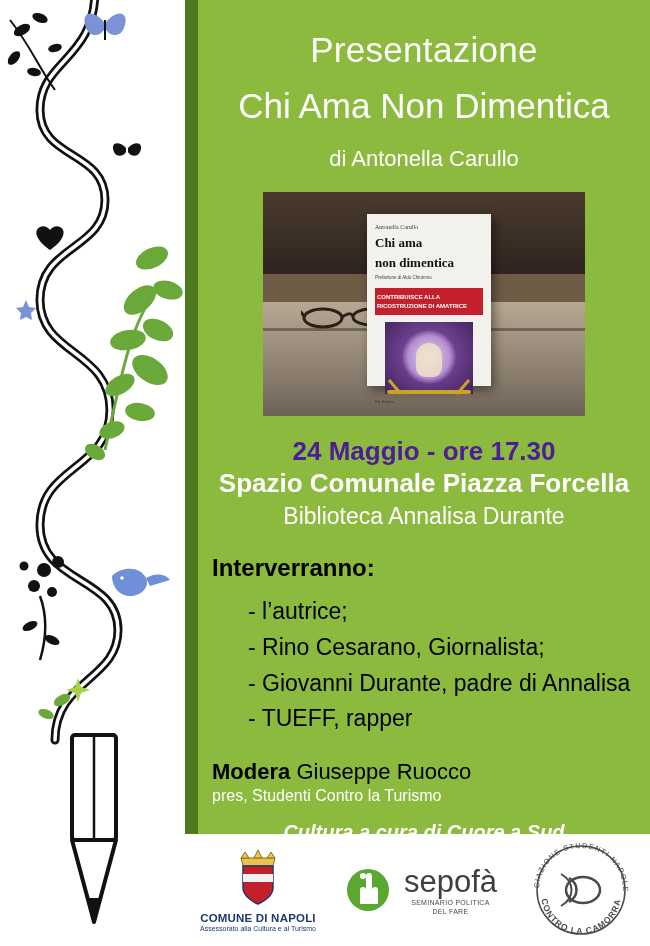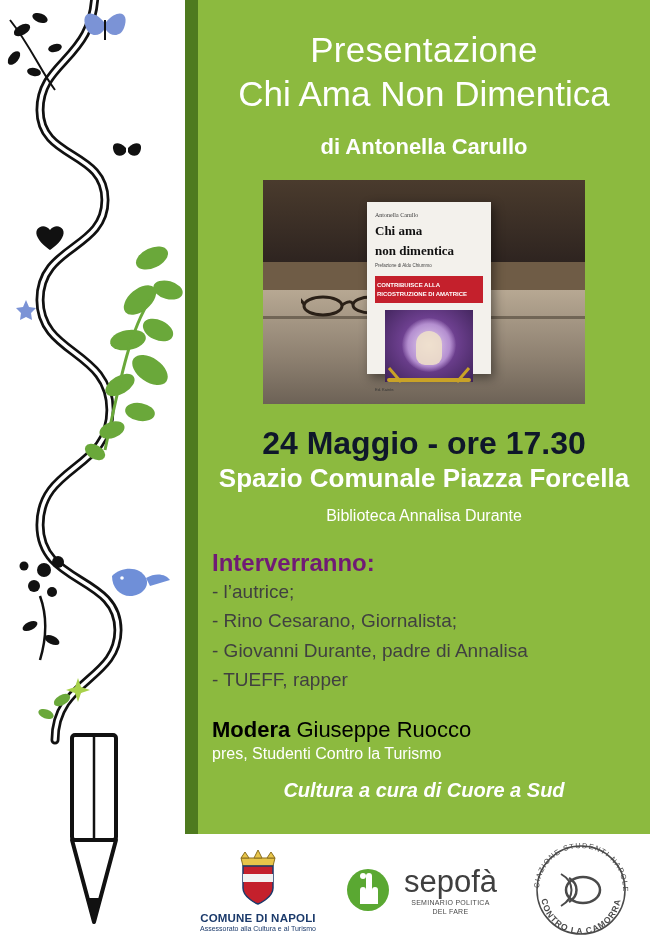--- a/index.html
+++ b/index.html
@@ -42,24 +42,24 @@
     padding: 0 8px;
   }
 
   .title-block { text-align: center; padding-top: 14px; }
   .title-1 {
     font-size: 35px; color: #ffffff; font-weight: 400;
     letter-spacing: .3px; line-height: 1.18;
   }
   .title-2 {
     font-size: 35px; color: #ffffff; font-weight: 400;
-    line-height: 1.25; margin-top: 2px;
+    line-height: 1.25; margin-top: 14px;
   }
   .author {
-    font-size: 22px; color: #ffffff; font-weight: 700;
+    font-size: 22px; color: #ffffff; font-weight: 400;
     margin-top: 18px;
   }
 
   
   .photo-wrap {
     margin: 20px auto 0 auto;
     width: 322px; height: 224px;
     background: #2d241d;
     position: relative;
     overflow: hidden;
@@ -116,36 +116,36 @@
     background:#f0e2c8; opacity:.85;
   }
   .book .bk-foot { font-size: 4px; color: #333; margin-top: 5px; }
   .easel {
     position:absolute; left:120px; top:186px; width: 92px; height: 18px;
   }
 
   
   .date-block { text-align: center; margin-top: 20px; }
   .date-line {
-    font-size: 32px; color: #0f172a; font-weight: 700; line-height: 1.22;
+    font-size: 26px; color: #4c1d95; font-weight: 700; line-height: 1.22;
   }
   .place-line {
     font-size: 26px; color: #ffffff; font-weight: 700; line-height: 1.22;
   }
   .lib-line {
-    font-size: 16px; color: #ffffff; font-weight: 400; margin-top: 12px;
+    font-size: 23px; color: #ffffff; font-weight: 400; margin-top: 4px;
   }
 
   
   .speakers { margin-top: 24px; padding-left: 6px; }
   .speakers-head {
-    font-size: 24px; color: #701a75; font-weight: 700; margin-bottom: 0;
+    font-size: 24px; color: #000000; font-weight: 700; margin-bottom: 12px;
   }
   .speaker-item {
-    font-size: 19px; color: #404040; font-weight: 400; line-height: 1.55;
+    font-size: 23px; color: #000000; font-weight: 400; line-height: 1.55; margin-left: 36px;
   }
 
   .modera { margin-top: 22px; padding-left: 6px; }
   .modera-line { font-size: 22px; color: #000000; }
   .modera-line .b { font-weight: 700; }
   .modera-sub { font-size: 16px; color: #ffffff; margin-top: 2px; }
 
   .reading {
     margin-top: 16px; text-align: center;
     font-size: 20px; color: #ffffff; font-weight: 700; font-style: italic;

